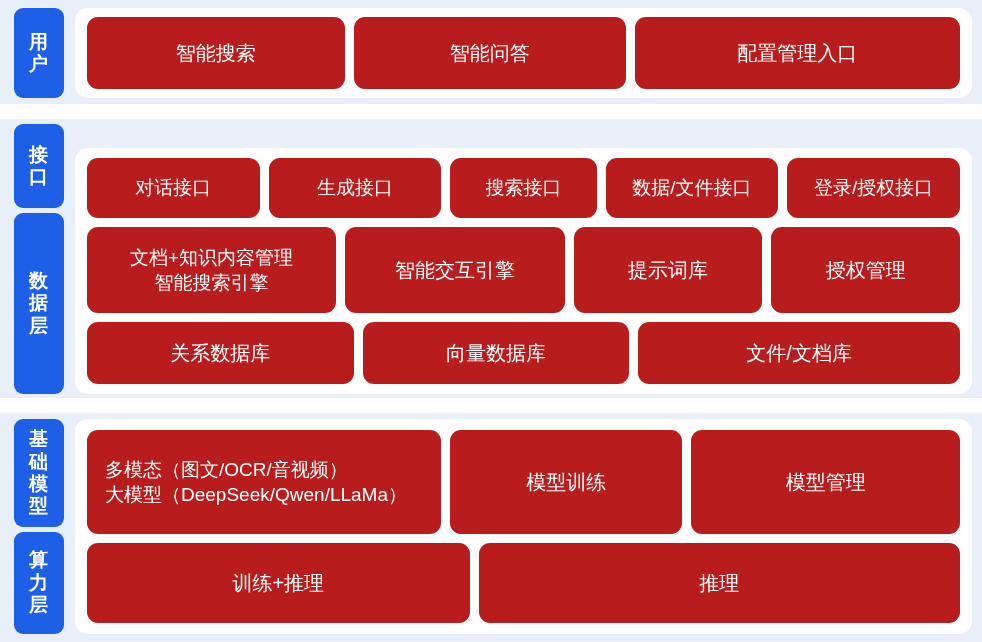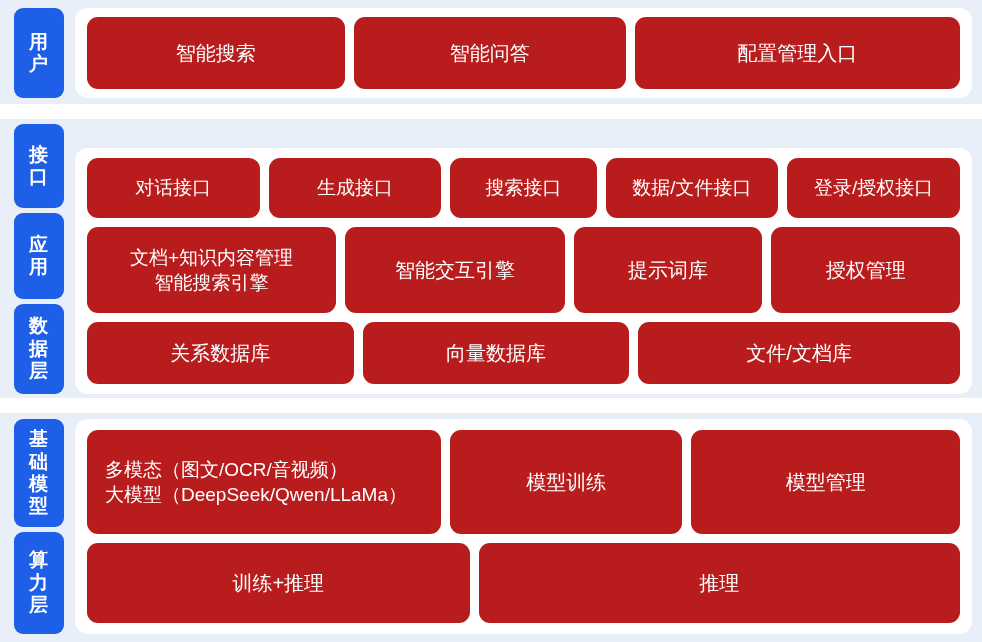--- a/index.html
+++ b/index.html
@@ -132,21 +132,20 @@
         <div class="box" style="flex:1 1 0;">智能搜索</div>
         <div class="box" style="flex:1.06 1 0;">智能问答</div>
         <div class="box" style="flex:1.28 1 0;">配置管理入口</div>
       </div>
     </div>
   </div>
 
   <div class="band band-mid">
     <div class="tab-col">
       <div class="tab" style="flex:0 0 84px;">接口</div>
-      <div class="tab" style="flex:0 0 86px;">应用</div>
       <div class="tab" style="flex:1 1 auto;">数据层</div>
     </div>
     <div class="panel">
 
       <div class="row">
         <div class="box small" style="flex:1 1 0;">对话接口</div>
         <div class="box small" style="flex:1 1 0;">生成接口</div>
         <div class="box small" style="flex:0.83 1 0;">搜索接口</div>
         <div class="box small" style="flex:1 1 0;">数据/文件接口</div>
         <div class="box small" style="flex:1 1 0;text-align:right;">登录/授权接口</div>

